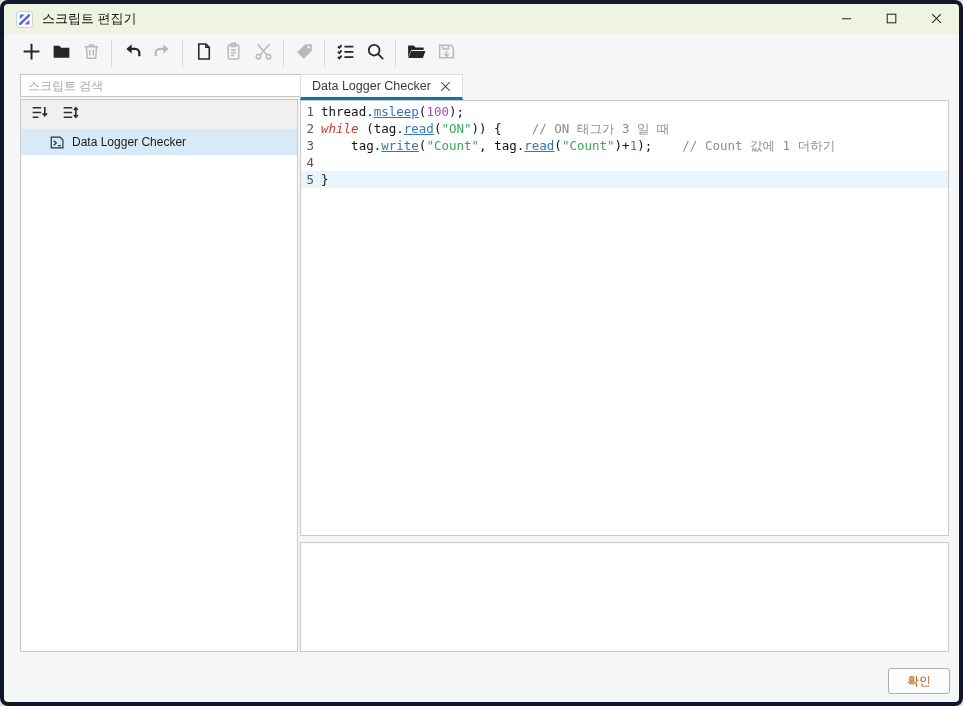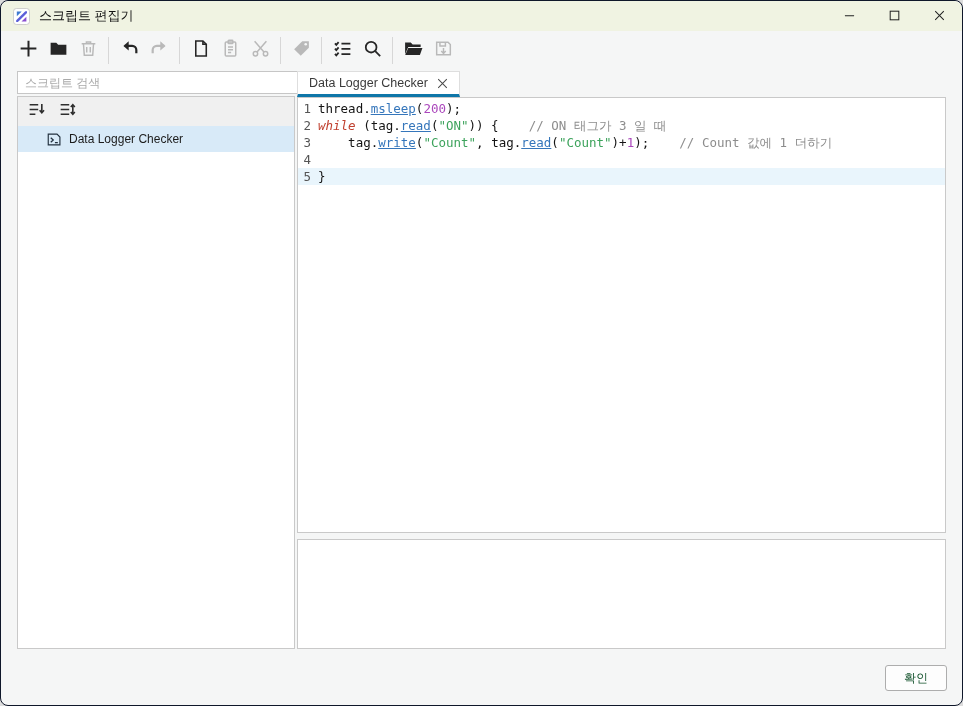--- a/index.html
+++ b/index.html
@@ -1,20 +1,20 @@
 <!DOCTYPE html>
 <html style="--titlebar-bg: #f0f3e2; --accent: #0e76a8; --sel-bg: #d8eaf8; --hl-line: #e9f5fc; --kw: #c0402f; --fn: #3576bb; --num: #ab47bc; --str: #3da35c; --cmt: #8c8c8c;"><head>
 <meta charset="utf-8">
 <style>
   * { margin:0; padding:0; box-sizing:border-box; }
   html,body { width:963px; height:706px; background:#dcdcdc; }
   body { font-family:"Liberation Sans", sans-serif; }
   .window {
     position:relative; width:963px; height:706px;
-    background:#f5f6f6; border:1px solid #0f172a; border-radius:8px;
+    background:#f5f6f6; border:4px solid #0f172a; border-radius:8px;
     overflow:hidden;
   }
   
   .titlebar {
     height:30px; background:var(--titlebar-bg,#f0f3e2);
     display:flex; align-items:center; padding-left:12px;
     border-top-left-radius:8px; border-top-right-radius:8px;
   }
   .app-icon { width:17px; height:17px; margin-right:9px; flex:0 0 auto; }
   .app-icon svg { width:100%; height:100%; display:block; }
@@ -80,21 +80,21 @@
   .caret { display:inline-block; width:1px; height:13px; background:#000; vertical-align:-2px; }
   
   .output-panel {
     position:absolute; left:296px; top:538px; width:649px; height:110px;
     background:#fff; border:1px solid #c9c9c9;
   }
   
   .ok-button {
     position:absolute; left:884px; top:664px; width:62px; height:26px;
     background:#fdfdfd; border:1px solid #adadad; border-radius:3px;
-    font-size:12px; color:#14532d; display:flex; align-items:center; justify-content:center;
+    font-size:12px; color:#a16207; display:flex; align-items:center; justify-content:center;
     font-family:"Liberation Sans", sans-serif; cursor:default;
   }
 </style>
 </head>
 <body>
 
 <div class="window">
 
   <div class="titlebar">
     <span class="app-icon">
@@ -255,21 +255,21 @@
         <span>Data Logger Checker</span>
         <span class="tab-close">
           <svg viewBox="0 0 12 12">
             <path d="M1.3 1.3l9.4 9.4M10.7 1.3l-9.4 9.4" stroke="currentColor" stroke-width="1.1" fill="none"></path>
           </svg>
         </span>
       </div>
     </div>
 
   <div class="code-panel" id="code-panel">
-      <div class="code-line"><span class="ln">1</span><span class="code-text"><span>thread.</span><span class="seg-fn">msleep</span><span>(</span><span class="seg-num">200</span><span>);</span></span></div>
+      <div class="code-line"><span class="ln">1</span><span class="code-text"><span>thread.</span><span class="seg-fn">msleep</span><span>(</span><span class="seg-num">100</span><span>);</span></span></div>
       <div class="code-line"><span class="ln">2</span><span class="code-text"><span class="seg-kw">while</span><span> (tag.</span><span class="seg-fn">read</span><span>(</span><span class="seg-str">"ON"</span><span>)) {</span><span class="seg-cmt">    // ON 태그가 3 일 때</span></span></div>
       <div class="code-line"><span class="ln">3</span><span class="code-text"><span>    tag.</span><span class="seg-fn">write</span><span>(</span><span class="seg-str">"Count"</span><span>, tag.</span><span class="seg-fn">read</span><span>(</span><span class="seg-str">"Count"</span><span>)+</span><span class="seg-num">1</span><span>);</span><span class="seg-cmt">    // Count 값에 1 더하기</span></span></div>
       <div class="code-line"><span class="ln">4</span></div>
       <div class="code-line highlight"><span class="ln">5</span><span class="code-text"><span>}</span></span></div>
     </div>
 
   <div class="output-panel"></div>
 
   <div class="ok-button">확인</div>
 

